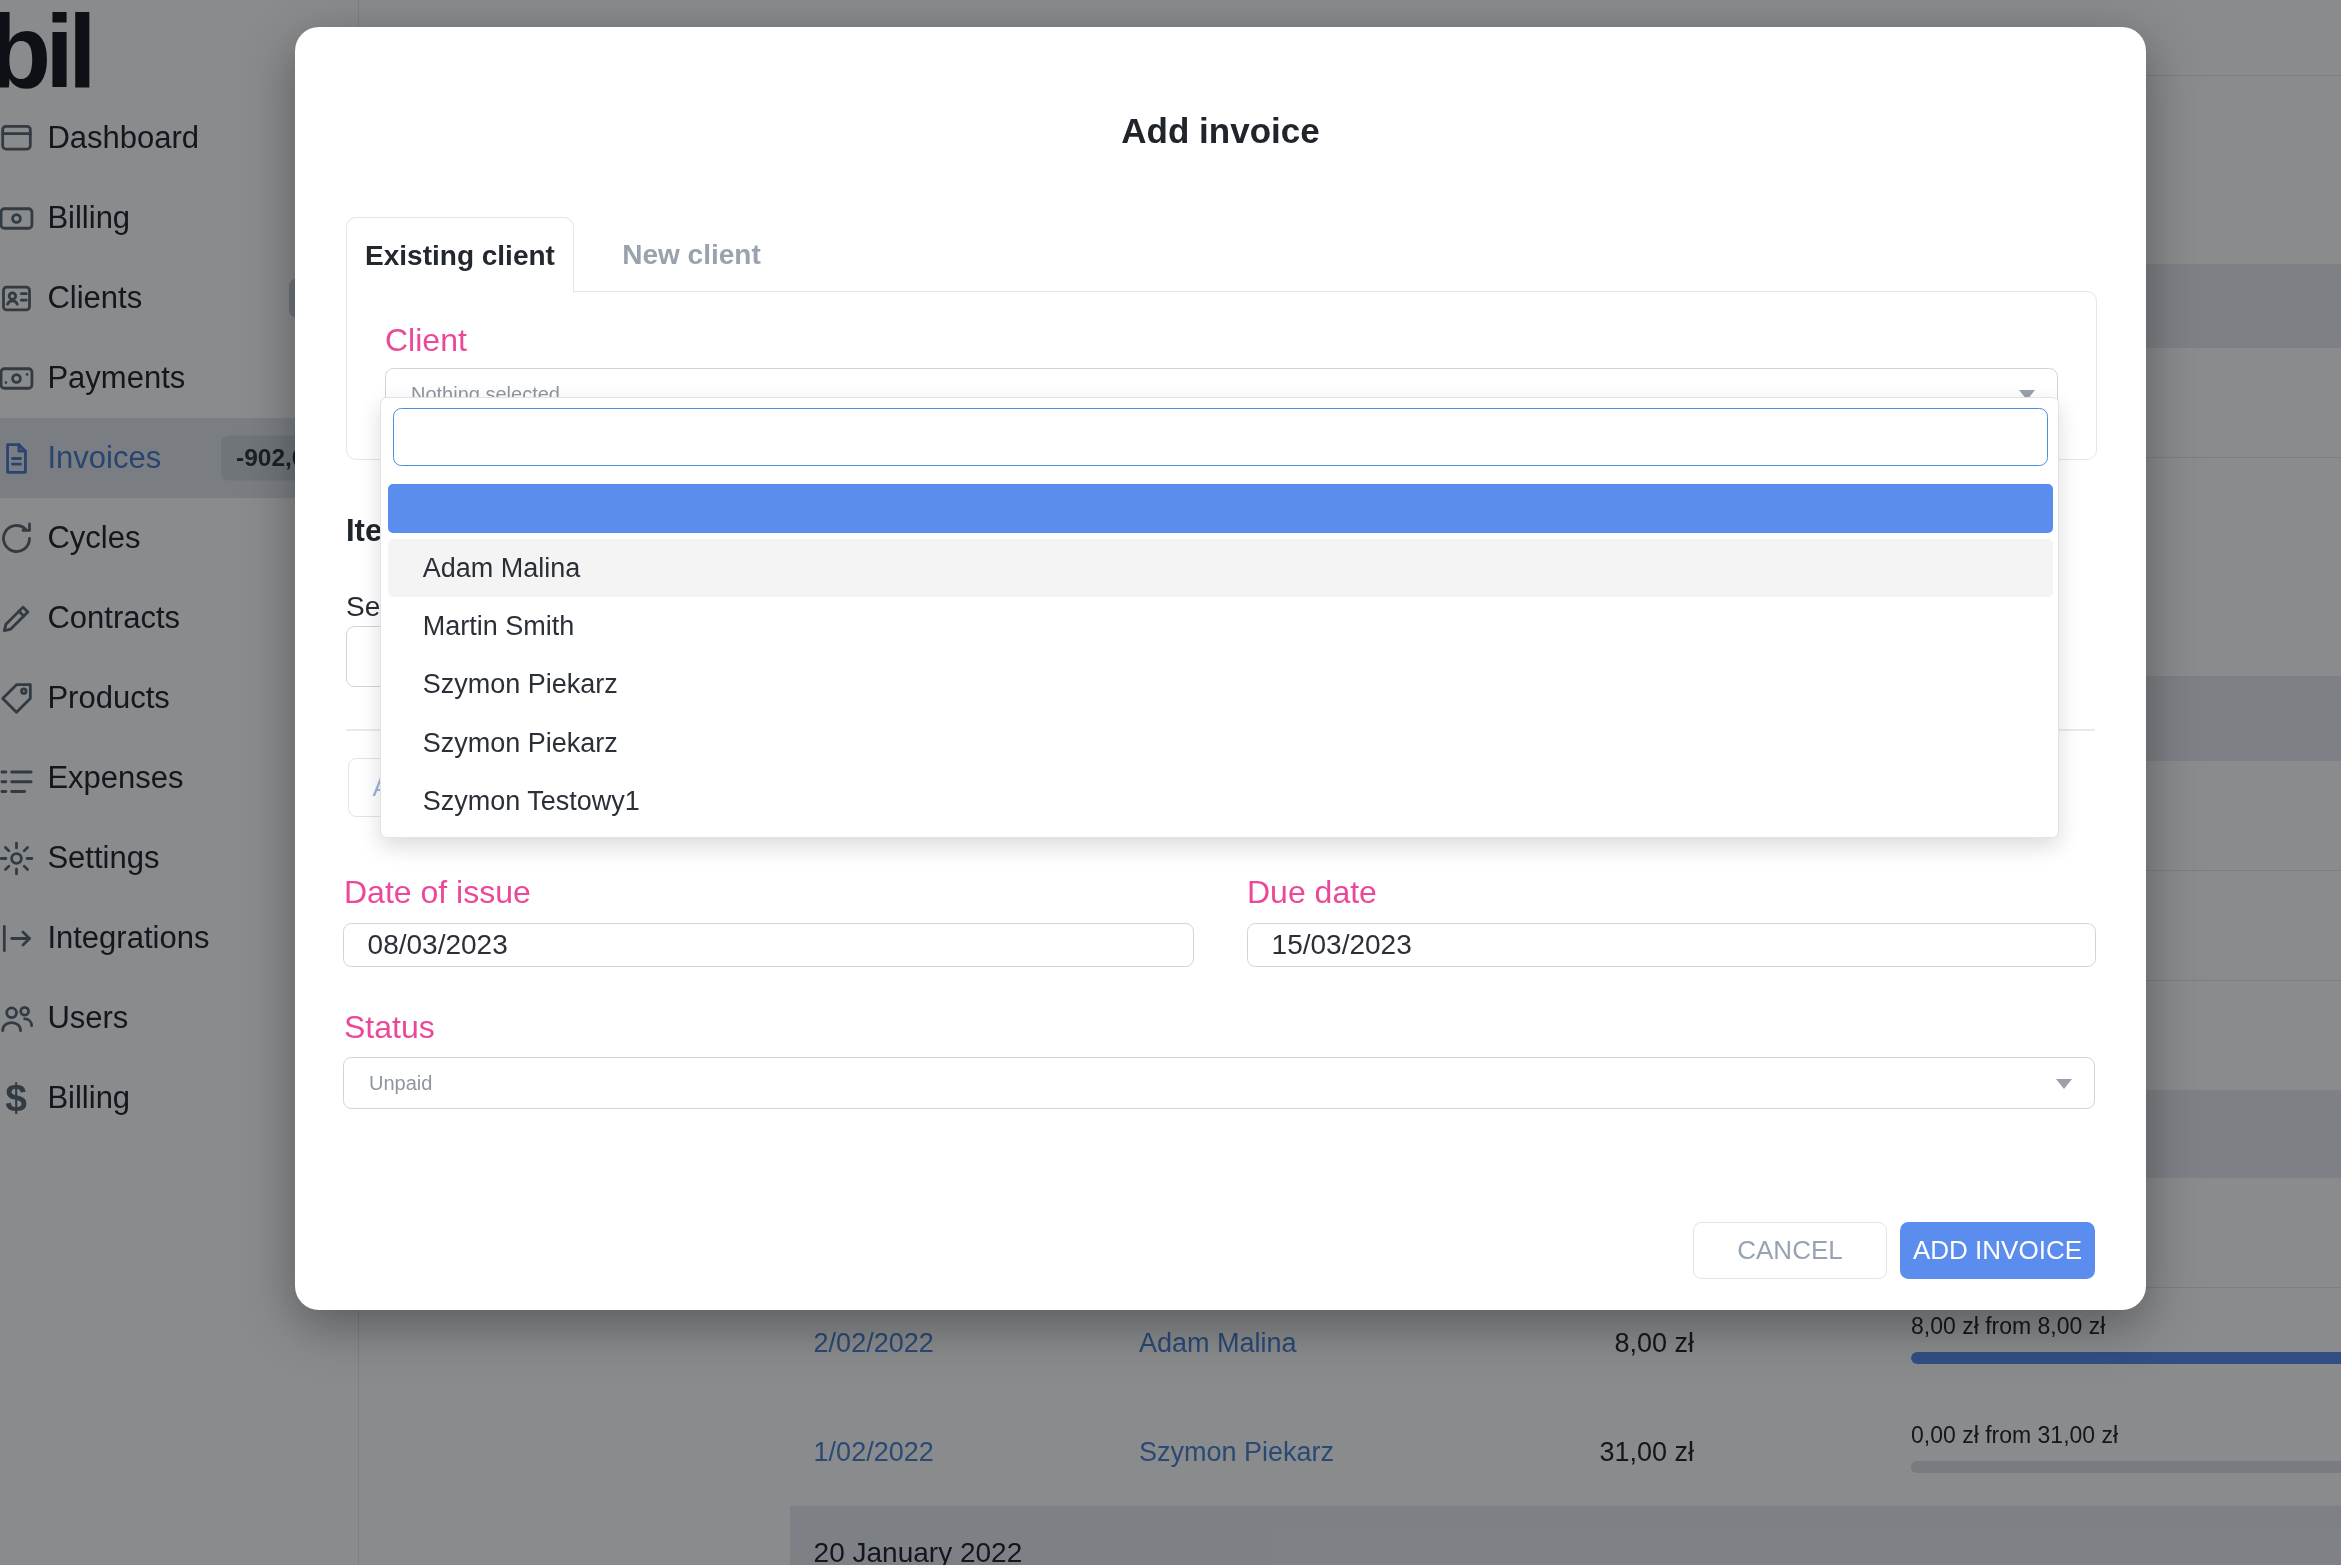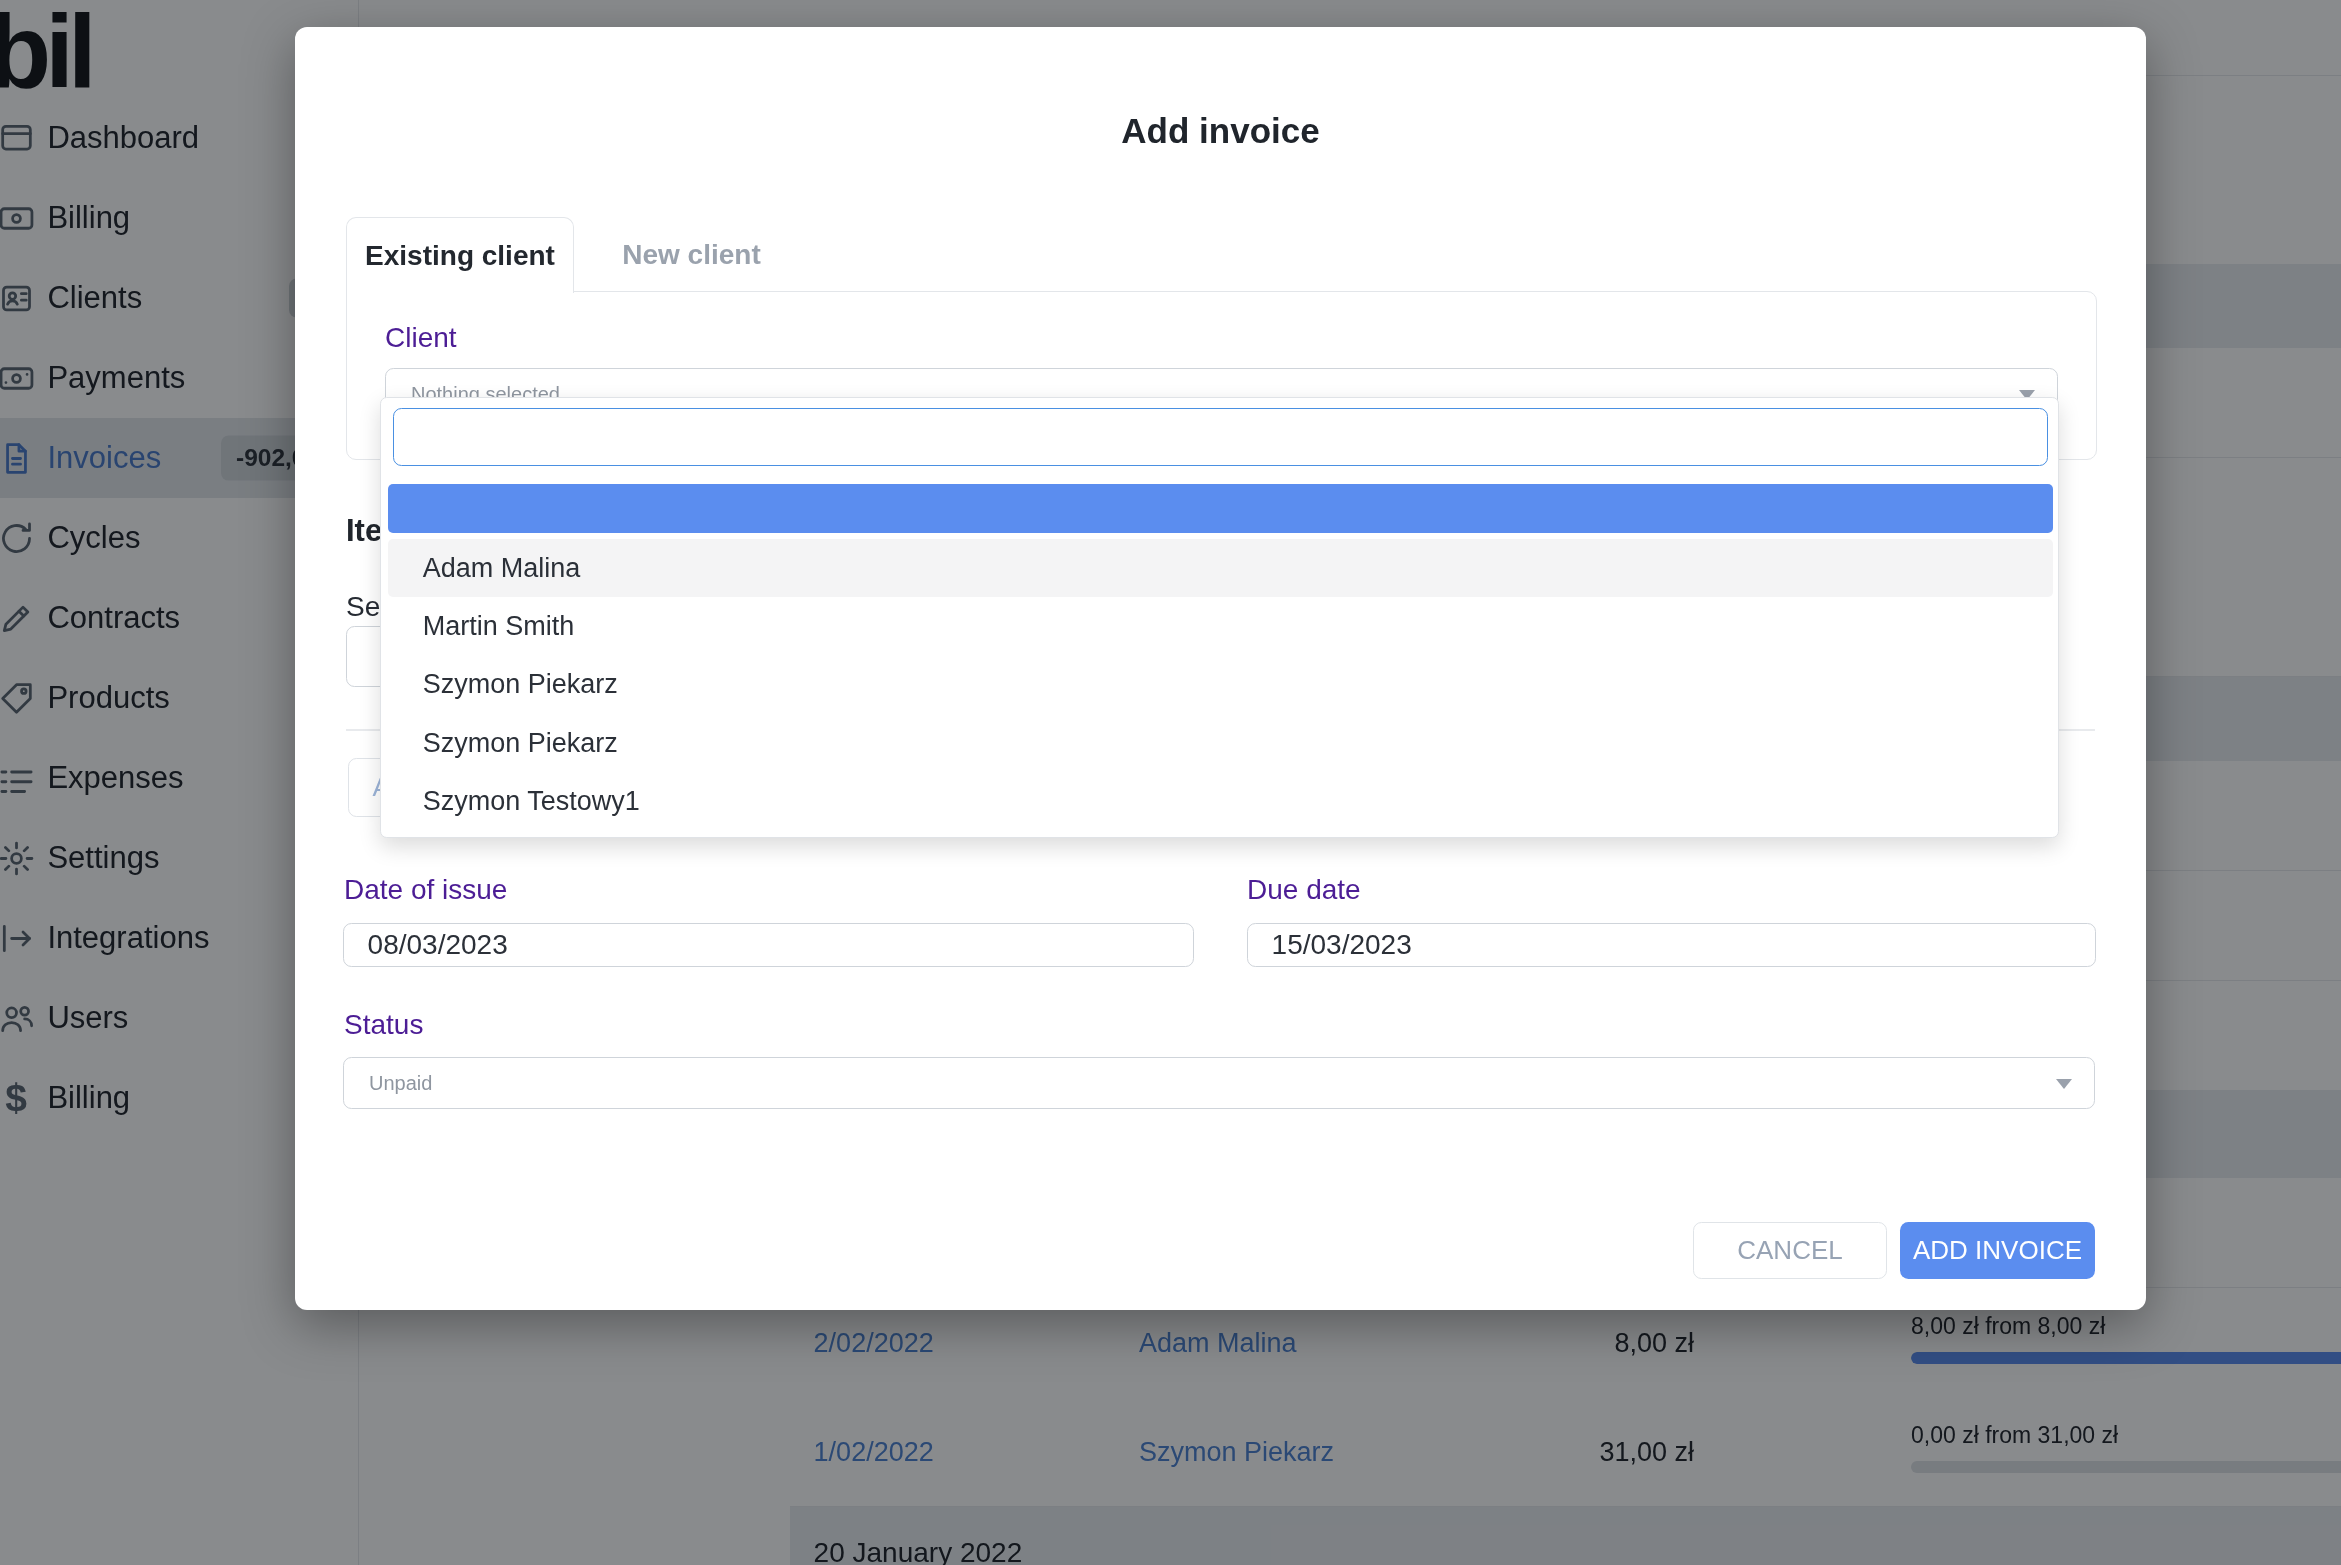--- a/index.html
+++ b/index.html
@@ -44,31 +44,31 @@
   .tcell-amount { position:absolute; left:651px; top:40px; width:253px; text-align:right; font-size:27px; color:#23272e; }
   .tcell-progress { position:absolute; left:1121px; top:25px; width:460px; }
   .p-text { font-size:23px; color:#23272e; margin-bottom:11.8px; }
   .p-track { width:460px; height:11.8px; border-radius:5.9px; background:#dfe3e7; overflow:hidden; }
   .p-fill { height:11.8px; border-radius:5.9px; background:#5b8def; }
 
   
   .overlay { position:absolute; inset:0; background:rgba(5,8,12,0.47); z-index:10; }
 
   
-  .modal { position:absolute; left:295px; top:27px; width:1851px; height:1283px; background:#fff; border-radius:12px;
+  .modal { position:absolute; left:295px; top:27px; width:1851px; height:1283px; background:#fff; border-radius:24px;
            box-shadow:0 15px 51px rgba(0,0,0,0.35); z-index:20; }
   .modal-title { position:absolute; left:0; right:0; top:84px; text-align:center; font-size:35px; font-weight:700; color:#20252c; }
 
   .tab { position:absolute; top:190px; height:76px; display:flex; align-items:center; justify-content:center;
          font-size:28px; font-weight:700; }
   .tab.active { left:51px; width:228px; background:#fff; border:1.7px solid #e3e6ea; border-bottom:none;
                 border-radius:10px 10px 0 0; color:#23282f; z-index:2; }
   .tab.inactive { left:287px; width:219px; color:#9aa2ad; }
   .tab-panel { position:absolute; left:51px; top:264px; width:1751px; height:169px; border:1.7px solid #e3e6ea; border-radius:0 10px 10px 10px; }
-  .field-label { position:absolute; font-size:28px; color:#4c1d95; }
+  .field-label { position:absolute; font-size:32px; color:#ec4899; }
   .select-box { position:absolute; height:52px; border:1.7px solid #cfd4da; border-radius:8.4px; background:#fff;
                 display:flex; align-items:center; padding:0 25px; font-size:20px; color:#8f96a0; }
   .caret { position:absolute; right:22px; top:50%; margin-top:-4.2px; width:0; height:0;
            border-left:8.4px solid transparent; border-right:8.4px solid transparent; border-top:10px solid #9aa1ac; }
 
   
   .dropdown { position:absolute; left:85px; top:370px; width:1679px; height:441px; background:#fff;
               border:0.8px solid #e0e3e7; border-radius:6.7px; box-shadow:0 8.4px 22px rgba(0,0,0,0.14); z-index:30; }
   .dd-search { position:absolute; left:11.8px; top:10px; width:1655px; height:58px; border:1.7px solid #4a90e2; border-radius:8.4px;
                font-size:27px; padding:0 20px; color:#2b3038; outline:none; font-family:"Liberation Sans", sans-serif; }

